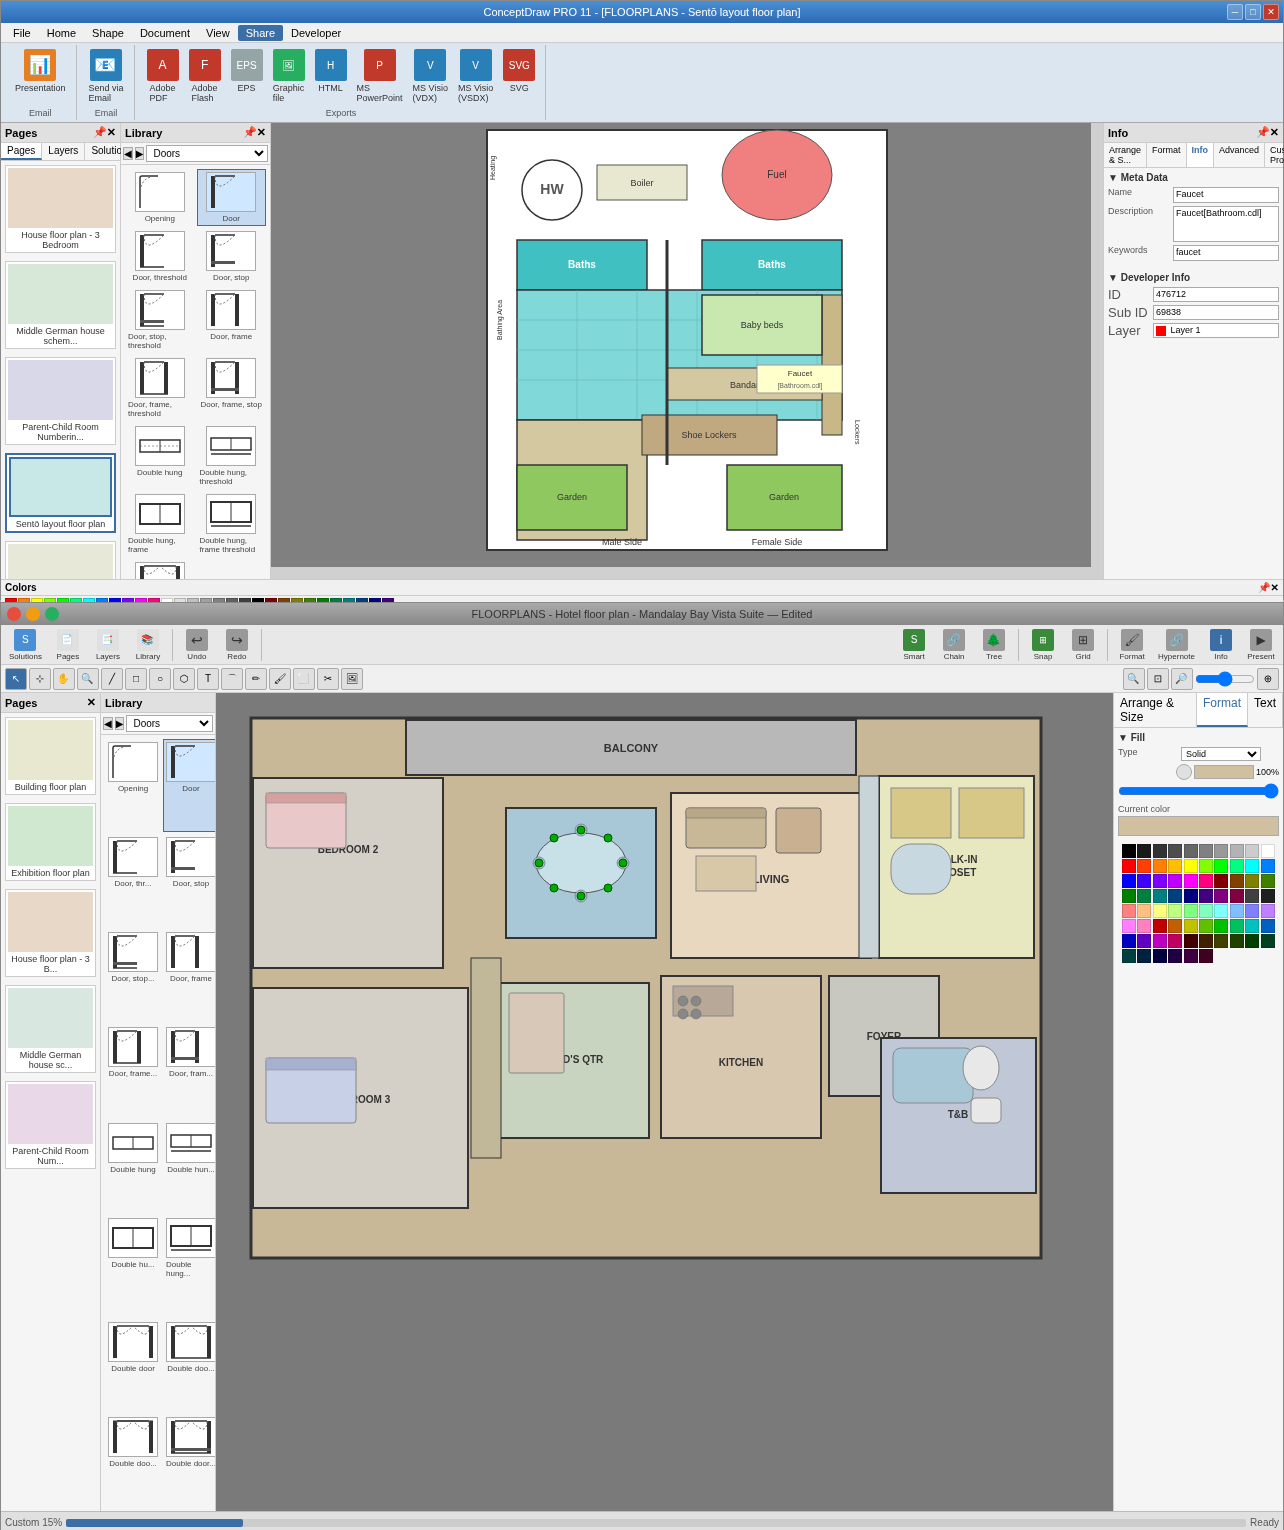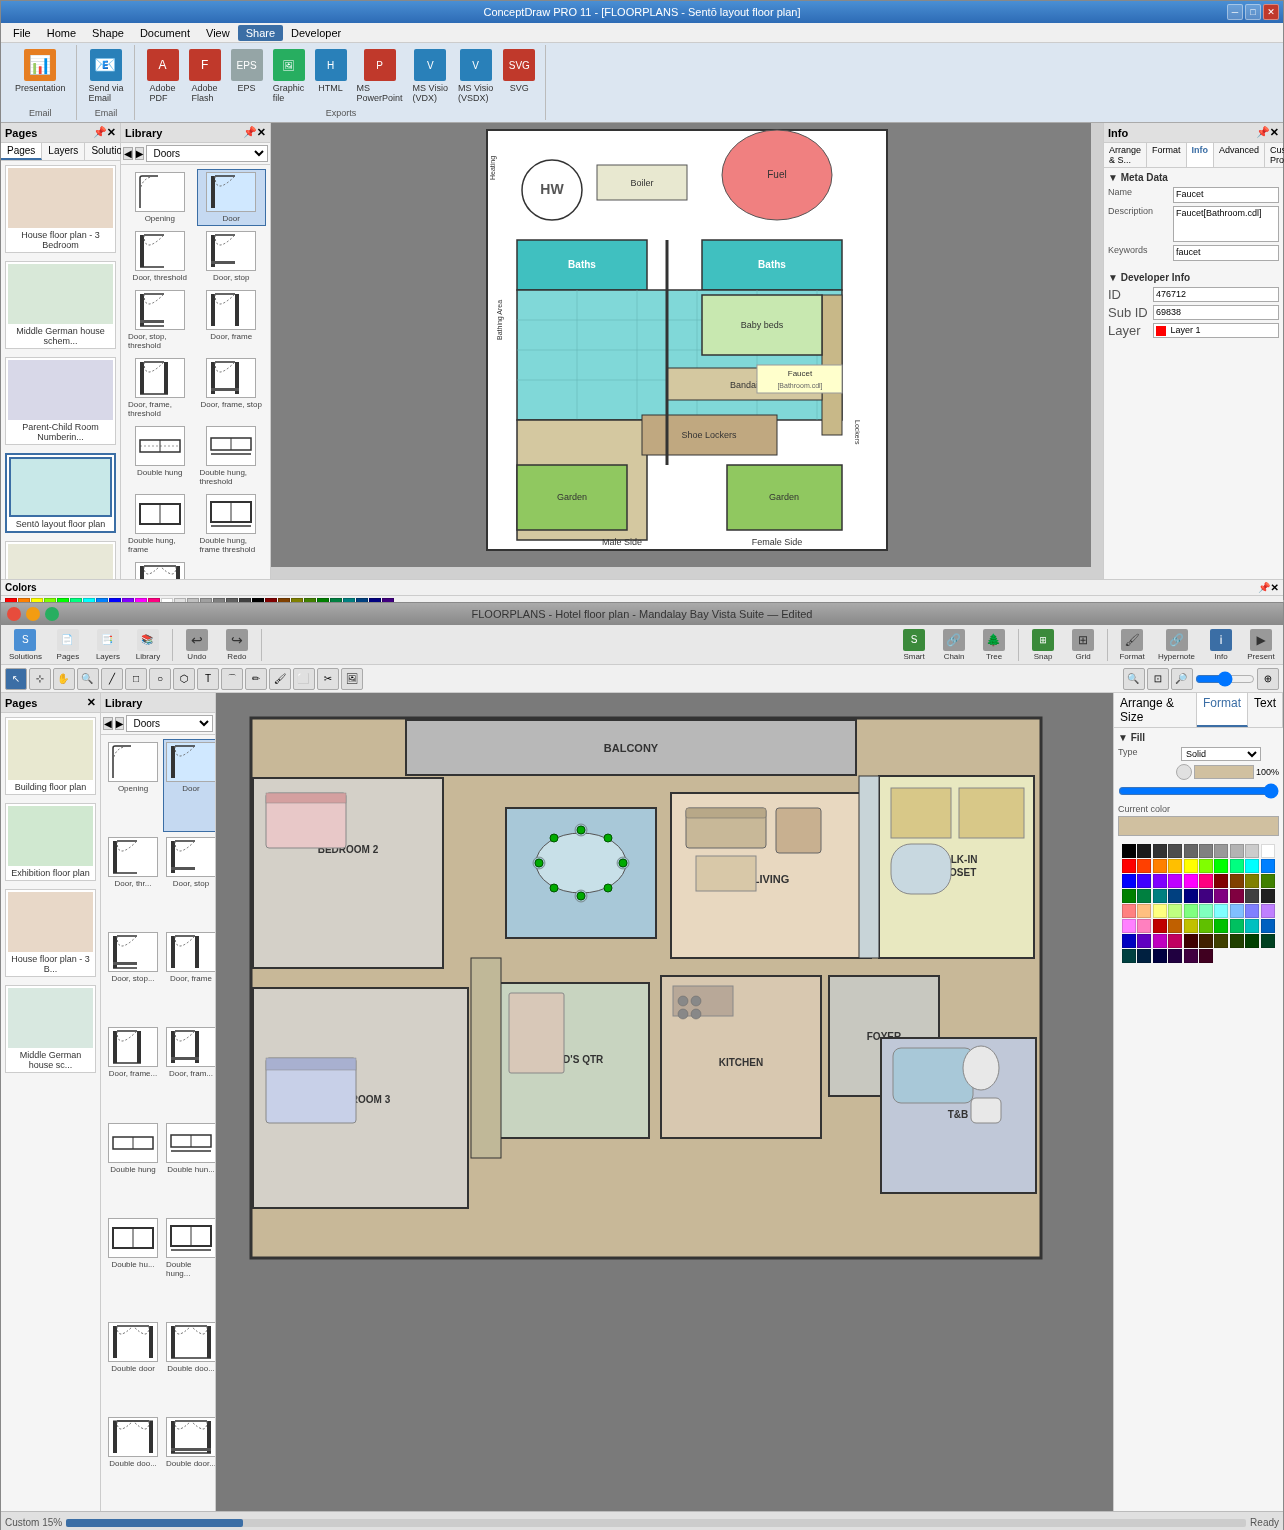--- a/index.html
+++ b/index.html
@@ -1058,20 +1058,24 @@
           <div class="page-thumb-img" style="background:#d0e8d0;"></div>
           <div class="page-label">Exhibition floor plan</div>
         </div>
         <div class="page-thumb">
           <div class="page-thumb-img" style="background:#e8d8c8;"></div>
           <div class="page-label">House floor plan - 3 B...</div>
         </div>
         <div class="page-thumb">
           <div class="page-thumb-img" style="background:#d8e8e0;"></div>
           <div class="page-label">Middle German house sc...</div>
+        </div>
+        <div class="page-thumb">
+          <div class="page-thumb-img" style="background:#e8d8e8;"></div>
+          <div class="page-label">Parent-Child Room Num...</div>
         </div>
       </div>
     </div>
 
     <div class="bottom-library">
       <div class="panel-header">
         <span>Library</span>
       </div>
       <div class="library-nav">
         <button style="font-size:10px;border:1px solid #aaa;background:#e0e0e0;cursor:pointer;">◀</button>

